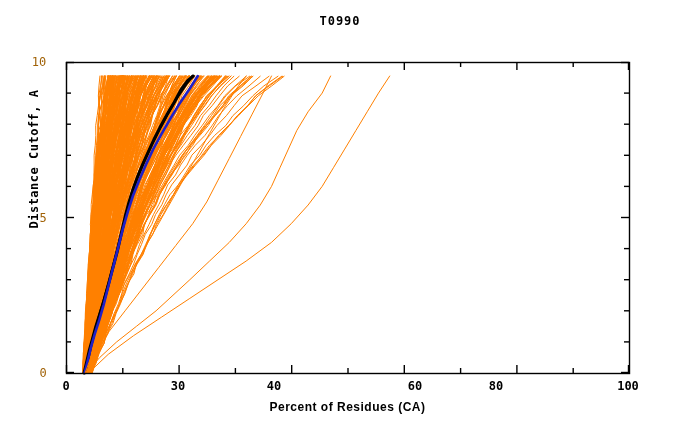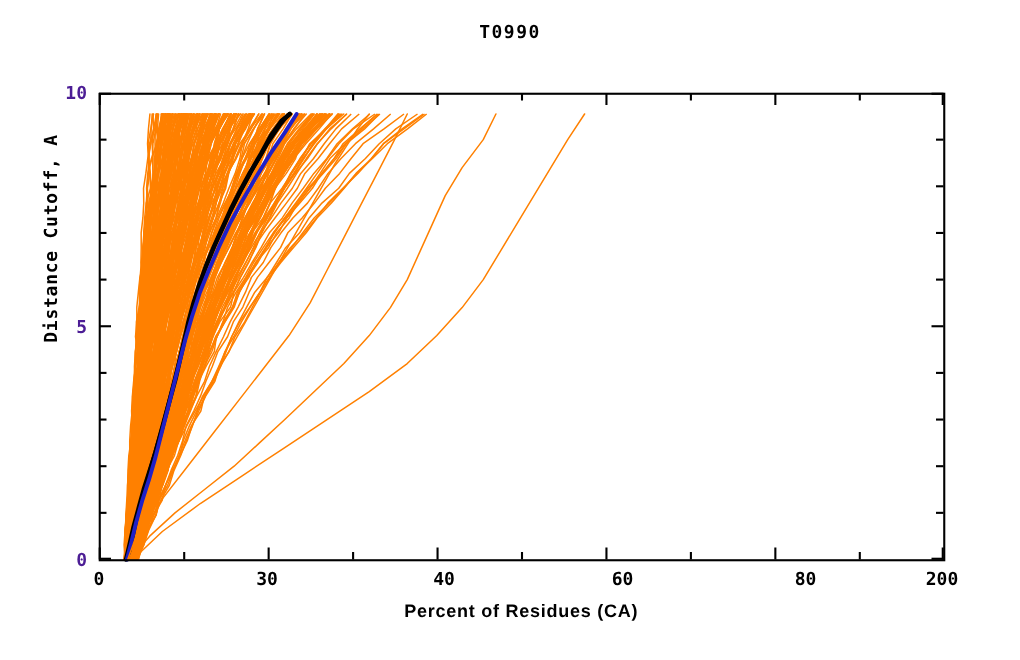--- a/index.html
+++ b/index.html
@@ -22,23 +22,23 @@
     text-align:center;
     font-family:"DejaVu Sans Mono", monospace;
     font-weight:bold;font-size:12px;color:#000;letter-spacing:0.5px;
   }
   .xlabel{
     position:absolute;left:66px;top:400px;width:563px;text-align:center;
     font-family:Liberation Sans, sans-serif;
     font-weight:bold;font-size:12px;color:#000;letter-spacing:0.5px;
   }
   .ytick-label{
-    position:absolute;text-align:right;width:30px;
+    position:absolute;text-align:center;width:30px;
     font-family:"DejaVu Sans Mono", monospace;
-    font-weight:bold;font-size:12px;color:#4c1d95;
+    font-weight:normal;font-size:12px;color:#a16207;
   }
   .xtick-label{
     position:absolute;text-align:center;width:40px;
     font-family:"DejaVu Sans Mono", monospace;
     font-weight:bold;font-size:12px;color:#000;
   }
   svg{position:absolute;left:0;top:0;}
 </style>
 </head>
 <body>
@@ -49,24 +49,24 @@
 
   <div class="ylabel">Distance Cutoff, A</div>
   <div class="xlabel">Percent of Residues (CA)</div>
 
   <div class="ytick-label" style="left:28px;top:366px;">0</div>
   <div class="ytick-label" style="left:28px;top:211px;">5</div>
   <div class="ytick-label" style="left:20px;top:55px;width:38px;">10</div>
 
   <div class="xtick-label" style="left:46px;top:379px;">0</div>
   <div class="xtick-label" style="left:158px;top:379px;">30</div>
-  <div class="xtick-label" style="left:276px;top:379px;">40</div>
+  <div class="xtick-label" style="left:254px;top:379px;">40</div>
   <div class="xtick-label" style="left:395px;top:379px;">60</div>
-  <div class="xtick-label" style="left:517px;top:379px;">80</div>
-  <div class="xtick-label" style="left:608px;top:379px;">200</div>
+  <div class="xtick-label" style="left:476px;top:379px;">80</div>
+  <div class="xtick-label" style="left:608px;top:379px;">100</div>
 
   <svg id="plot" width="680" height="440">
     <g id="curves">
         <path d="M87.67 373.00 L90.38 363.10 L92.52 353.20 L94.87 343.30 L96.72 333.40 L98.90 323.50 L100.87 313.60 L103.41 303.70 L105.32 293.80 L107.39 283.90 L110.32 274.00 L112.62 264.10 L115.46 254.20 L118.07 244.30 L120.27 234.40 L123.01 224.50 L124.86 214.60 L128.00 204.70 L129.93 194.80 L133.35 184.90 L136.13 175.00 L138.19 165.10 L141.21 155.20 L145.27 145.30 L149.92 135.40 L155.14 125.50 L159.21 115.60 L163.81 105.70 L168.10 95.80 L174.05 85.90 L180.03 76.00" fill="none" stroke="#FF8000" stroke-width="1" stroke-linejoin="round" stroke-linecap="round"></path>
         <path d="M83.71 373.00 L84.40 363.10 L84.36 353.20 L85.44 343.30 L86.12 333.40 L86.50 323.50 L87.71 313.60 L89.25 303.70 L89.43 293.80 L90.86 283.90 L90.99 274.00 L91.62 264.10 L92.43 254.20 L91.90 244.30 L92.88 234.40 L92.68 224.50 L93.81 214.60 L94.44 204.70 L96.08 194.80 L98.44 184.90 L99.73 175.00 L100.58 165.10 L101.95 155.20 L102.56 145.30 L103.51 135.40 L102.94 125.50 L102.87 115.60 L103.89 105.70 L104.48 95.80 L105.74 85.90 L108.06 76.00" fill="none" stroke="#FF8000" stroke-width="1" stroke-linejoin="round" stroke-linecap="round"></path>
         <path d="M90.58 373.00 L93.49 363.10 L95.88 353.20 L99.89 343.30 L103.13 333.40 L106.56 323.50 L110.08 313.60 L114.74 303.70 L117.44 293.80 L120.11 283.90 L122.76 274.00 L124.99 264.10 L128.24 254.20 L130.10 244.30 L133.19 234.40 L137.53 224.50 L141.33 214.60 L146.94 204.70 L151.62 194.80 L156.29 184.90 L162.00 175.00 L166.57 165.10 L171.02 155.20 L175.76 145.30 L179.94 135.40 L183.44 125.50 L187.48 115.60 L192.90 105.70 L199.22 95.80 L208.68 85.90 L219.68 76.00" fill="none" stroke="#FF8000" stroke-width="1.3" stroke-linejoin="round" stroke-linecap="round"></path>
         <path d="M85.51 373.00 L85.62 363.10 L86.64 353.20 L87.84 343.30 L89.56 333.40 L90.73 323.50 L93.13 313.60 L94.13 303.70 L95.76 293.80 L96.49 283.90 L97.20 274.00 L97.85 264.10 L99.47 254.20 L101.33 244.30 L103.39 234.40 L104.43 224.50 L105.89 214.60 L106.96 204.70 L108.14 194.80 L109.82 184.90 L110.65 175.00 L112.79 165.10 L115.38 155.20 L117.96 145.30 L120.27 135.40 L122.94 125.50 L124.76 115.60 L125.82 105.70 L127.11 95.80 L128.43 85.90 L132.84 76.00" fill="none" stroke="#FF8000" stroke-width="1" stroke-linejoin="round" stroke-linecap="round"></path>
         <path d="M88.76 373.00 L90.91 363.10 L94.12 353.20 L96.13 343.30 L99.03 333.40 L102.09 323.50 L105.15 313.60 L108.71 303.70 L110.27 293.80 L113.28 283.90 L115.59 274.00 L117.98 264.10 L120.44 254.20 L123.78 244.30 L126.90 234.40 L130.41 224.50 L133.68 214.60 L136.60 204.70 L138.87 194.80 L141.72 184.90 L145.43 175.00 L148.89 165.10 L154.42 155.20 L160.60 145.30 L165.83 135.40 L170.55 125.50 L173.91 115.60 L177.41 105.70 L180.19 95.80 L186.00 85.90 L194.65 76.00" fill="none" stroke="#FF8000" stroke-width="1.3" stroke-linejoin="round" stroke-linecap="round"></path>
         <path d="M84.47 373.00 L85.02 363.10 L86.00 353.20 L86.85 343.30 L87.78 333.40 L88.91 323.50 L89.66 313.60 L90.69 303.70 L91.77 293.80 L93.19 283.90 L93.31 274.00 L94.93 264.10 L96.22 254.20 L97.73 244.30 L100.00 234.40 L100.48 224.50 L102.31 214.60 L104.24 204.70 L105.37 194.80 L105.98 184.90 L107.72 175.00 L107.84 165.10 L108.48 155.20 L109.76 145.30 L110.42 135.40 L111.14 125.50 L112.69 115.60 L114.52 105.70 L115.47 95.80 L119.20 85.90 L122.61 76.00" fill="none" stroke="#FF8000" stroke-width="1" stroke-linejoin="round" stroke-linecap="round"></path>
         <path d="M83.79 373.00 L85.79 363.10 L85.98 353.20 L87.21 343.30 L87.95 333.40 L87.80 323.50 L88.99 313.60 L89.89 303.70 L91.40 293.80 L92.09 283.90 L93.22 274.00 L94.72 264.10 L97.21 254.20 L98.02 244.30 L99.73 234.40 L100.73 224.50 L101.16 214.60 L101.29 204.70 L101.96 194.80 L102.82 184.90 L103.45 175.00 L104.43 165.10 L105.21 155.20 L107.47 145.30 L108.63 135.40 L110.87 125.50 L114.36 115.60 L116.57 105.70 L119.52 95.80 L122.78 85.90 L124.98 76.00" fill="none" stroke="#FF8000" stroke-width="1" stroke-linejoin="round" stroke-linecap="round"></path>

